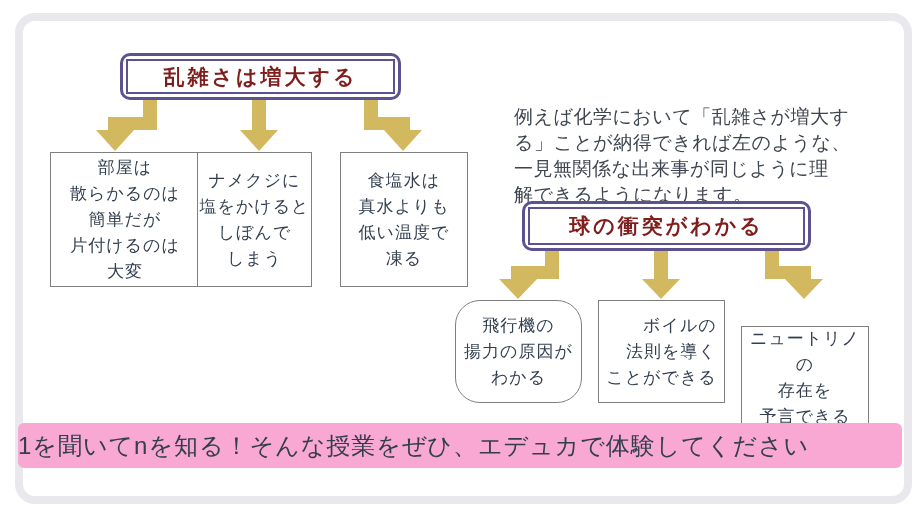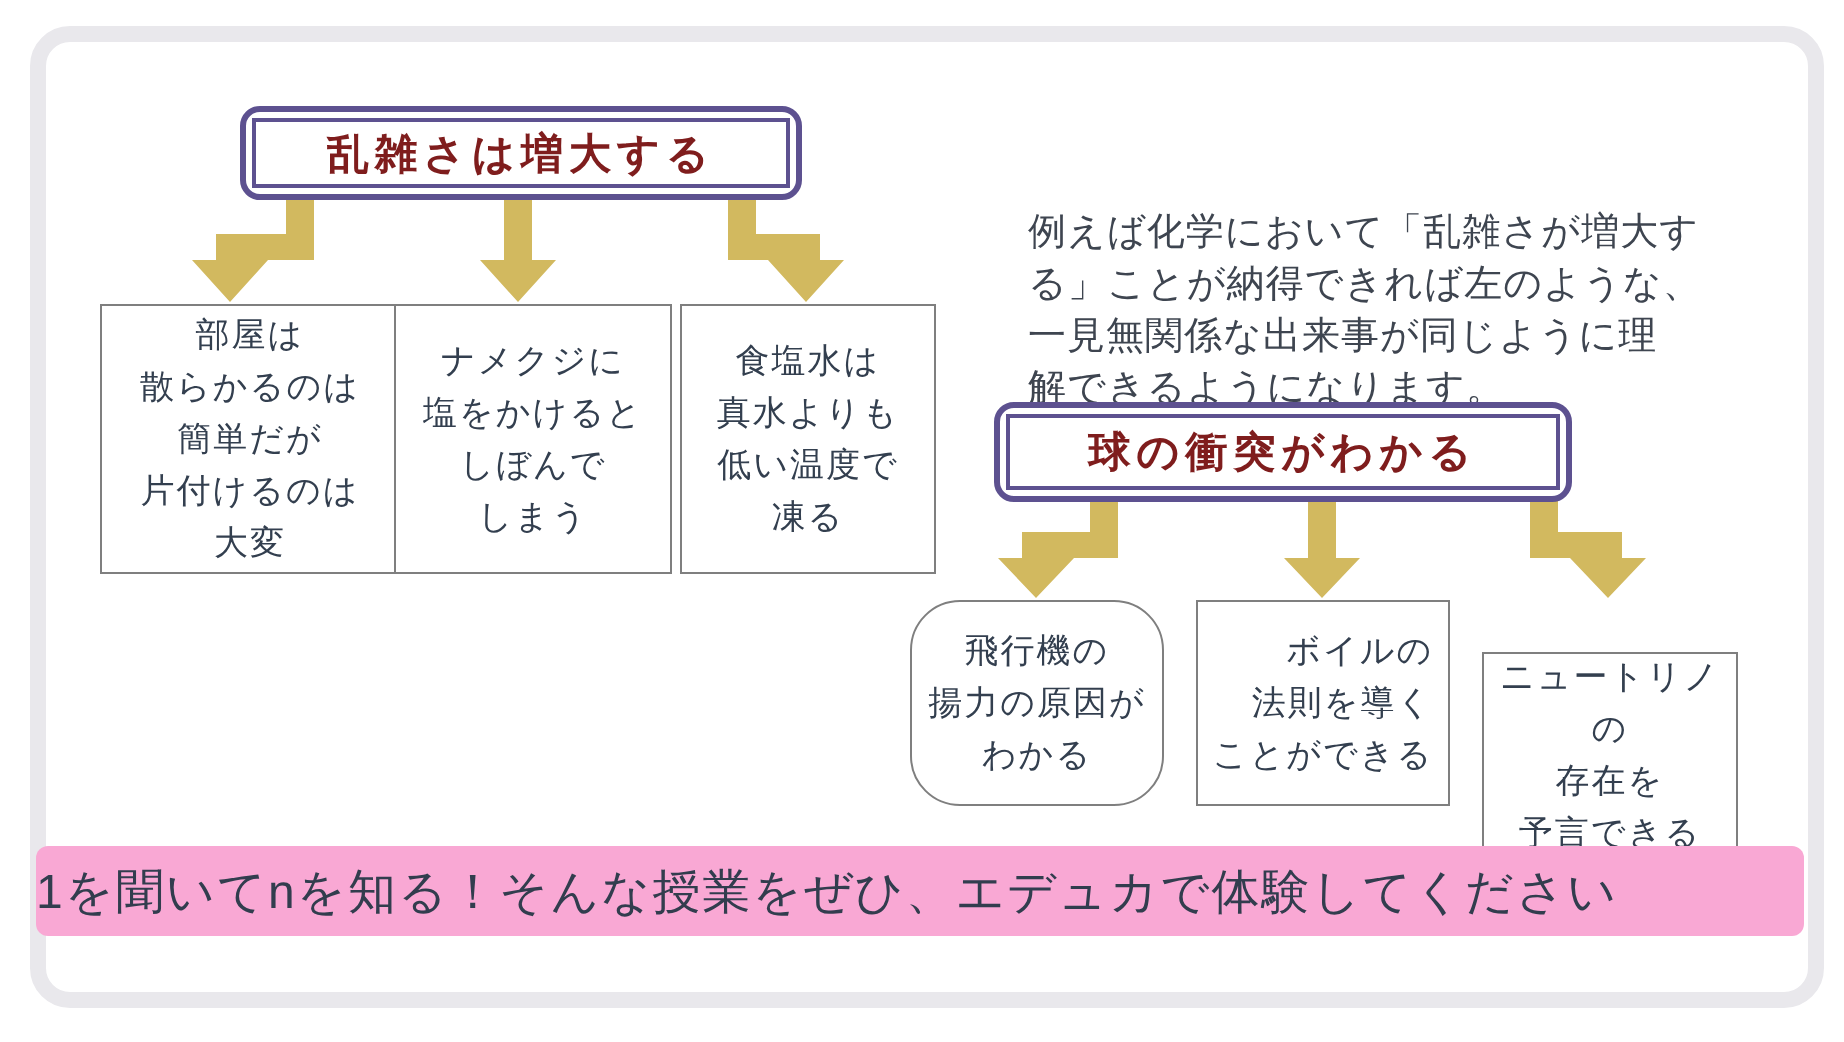--- a/index.html
+++ b/index.html
@@ -57,35 +57,35 @@
 
   <div class="titlebox" style="left:120px;top:53px;width:281px;height:47px;">
     <div class="inner">乱雑さは増大する</div>
   </div>
 
   <div class="exbox" style="left:50px;top:152px;width:150px;height:135px;">部屋は
 散らかるのは
 簡単だが
 片付けるのは
 大変</div>
-  <div class="exbox" style="left:197px;top:152px;width:139px;height:135px;">ナメクジに
+  <div class="exbox" style="left:197px;top:152px;width:115px;height:135px;">ナメクジに
 塩をかけると
 しぼんで
 しまう</div>
   <div class="exbox" style="left:340px;top:152px;width:128px;height:135px;">食塩水は
 真水よりも
 低い温度で
 凍る</div>
 
   <div class="para" style="left:514px;top:80px;width:392px;margin-top:24px;">例えば化学において「乱雑さが増大す
 る」ことが納得できれば左のような、
 一見無関係な出来事が同じように理
 解できるようになります。</div>
 
-  <div class="titlebox" style="left:497px;top:201px;width:289px;height:50px;">
+  <div class="titlebox" style="left:522px;top:201px;width:289px;height:50px;">
     <div class="inner">球の衝突がわかる</div>
   </div>
 
   <div class="exbox" style="left:455px;top:300px;width:127px;height:103px;border-radius:25px;">飛行機の
 揚力の原因が
 わかる</div>
   <div class="exbox" style="left:598px;top:300px;width:127px;height:103px;text-align:right;">ボイルの
 法則を導く
 ことができる</div>
   <div class="exbox" style="left:741px;top:300px;width:128px;height:103px;margin-top:26px;">ニュートリノの

